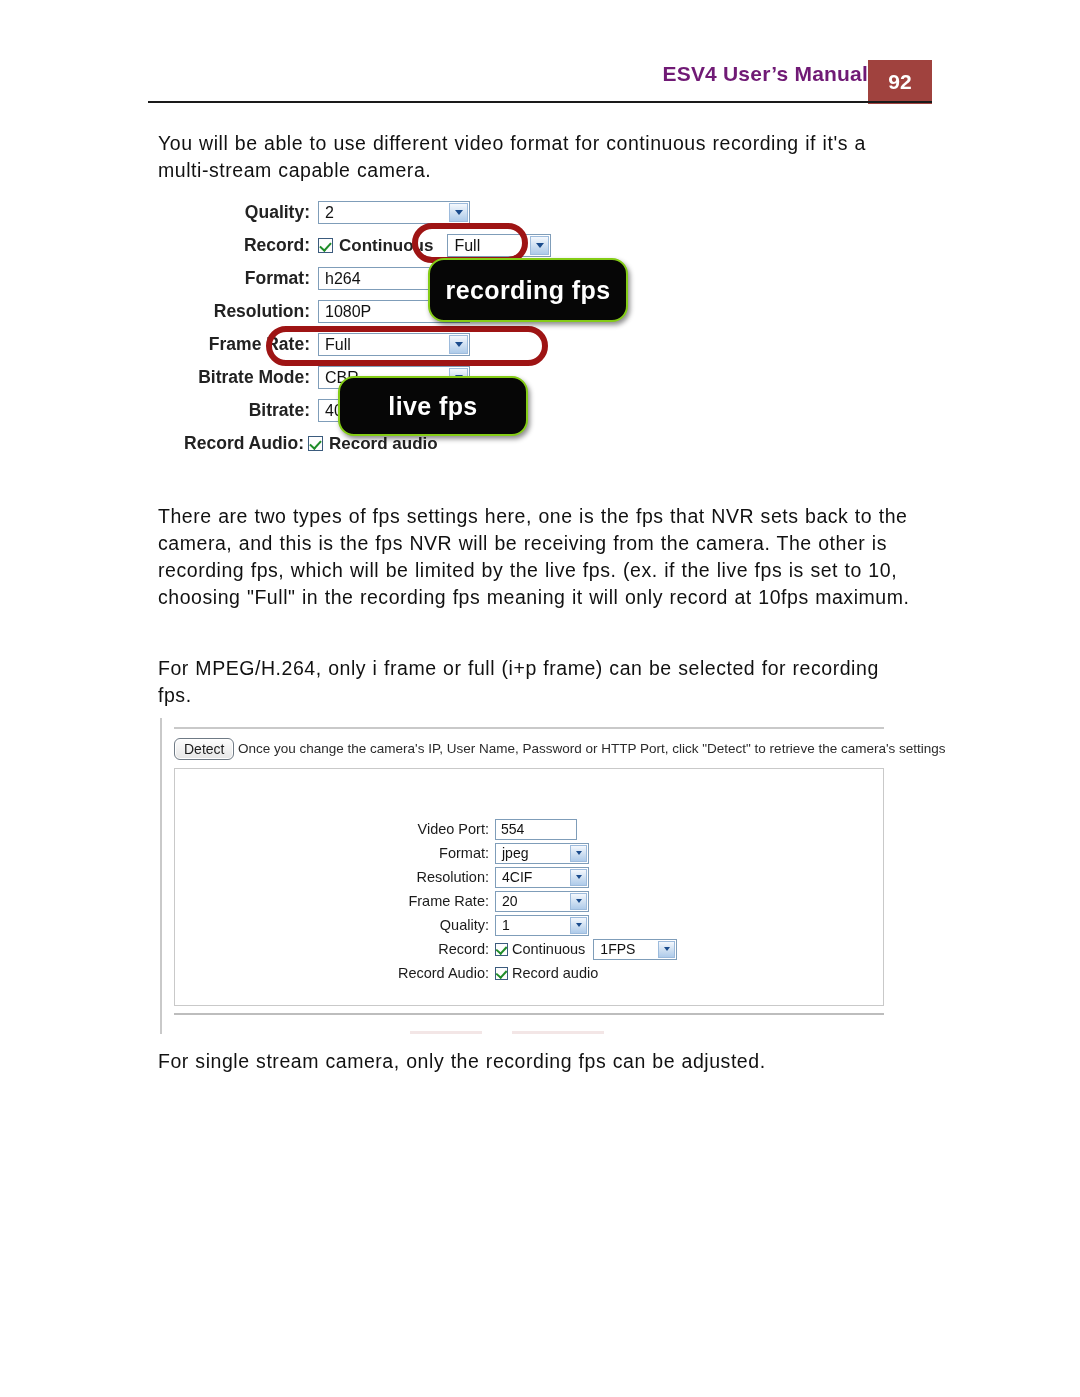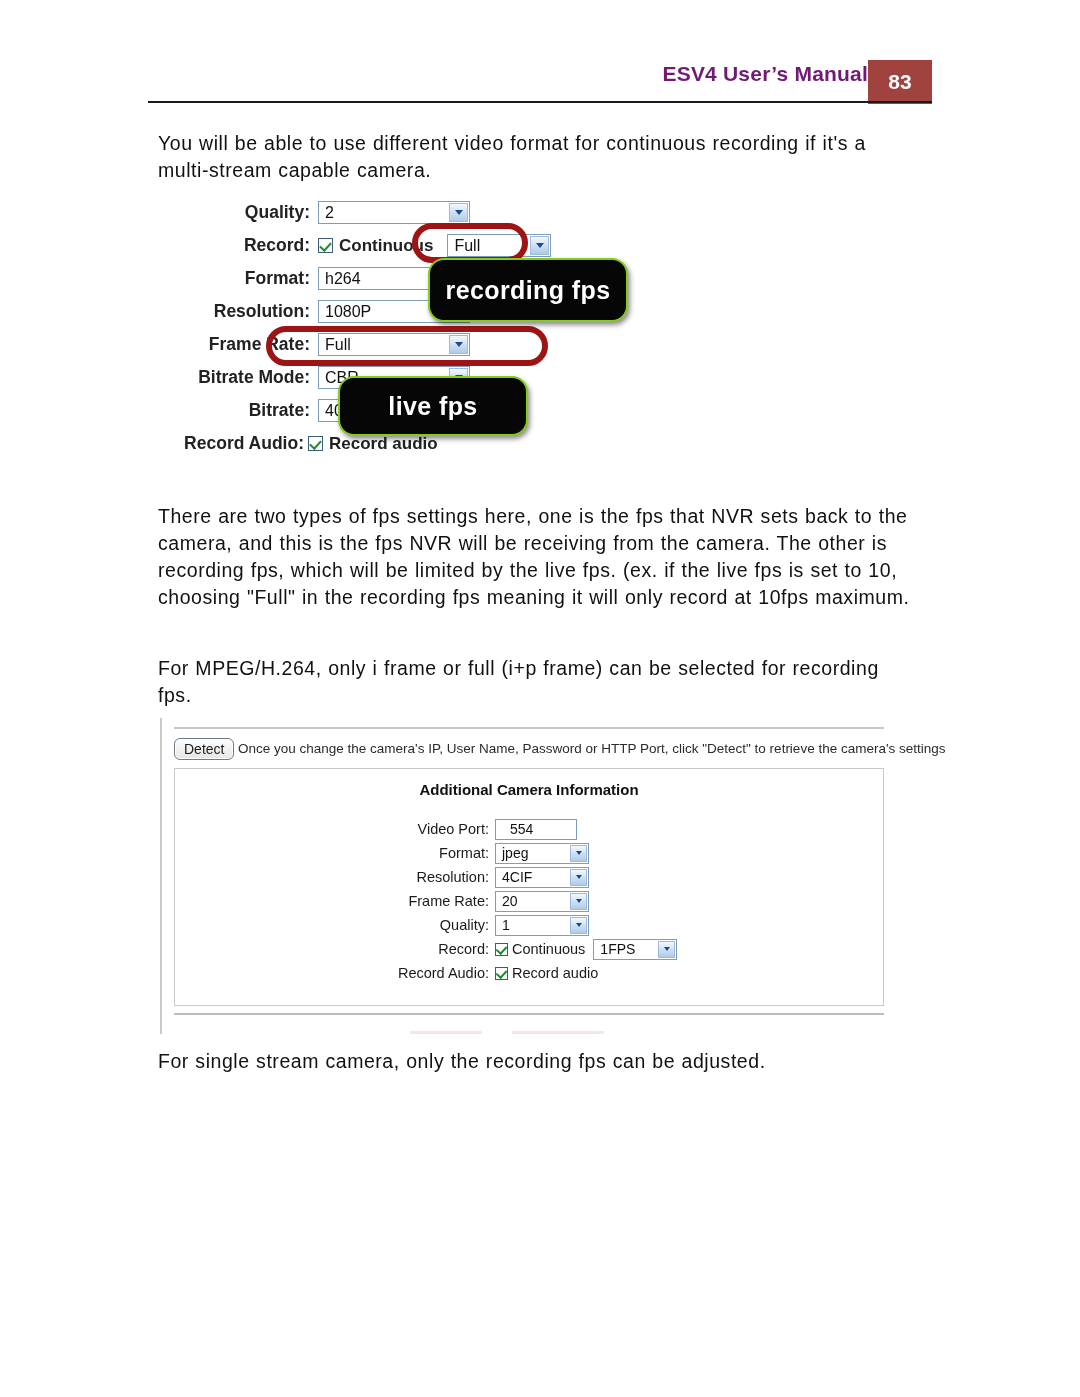--- a/index.html
+++ b/index.html
@@ -138,21 +138,21 @@
     border-top: 5px solid #1a4b8c;
     display: block;
   }
   .txtbox {
     display: inline-flex;
     align-items: center;
     height: 23px;
     border: 1px solid #7f9db9;
     background: #fff;
     box-sizing: border-box;
-    padding: 0 14px;
+    padding: 0 5px;
     font-size: 16px;
     color: #111;
     line-height: 21px;
   }
 
   .cbx {
     width: 15px; height: 15px;
     border: 1px solid #3b5b7d;
     background: #fdfdfd;
     display: inline-block;
@@ -330,21 +330,21 @@
     vertical-align: middle;
   }
   .gb1 { width: 72px; margin-right: 26px; }
   .gb2 { width: 92px; }
 </style>
 </head>
 <body>
 
 <div class="page-header">
   <div class="header-title">ESV4 User’s Manual</div>
-  <div class="header-badge">83</div>
+  <div class="header-badge">92</div>
   <div class="header-rule"></div>
 </div>
 
 <div class="para p-intro">You will be able to use different video format for continuous recording if it's a multi-stream capable camera.</div>
 
 <div class="fig1">
 
   <div class="f1-form">
 
     <div class="f1-row">
@@ -424,21 +424,20 @@
 <div class="para p-mpeg">For MPEG/H.264, only i frame or full (i+p frame) can be selected for recording fps.</div>
 
 <div class="fig2">
   <div class="f2-left-edge"></div>
   <div class="f2-top-rule"></div>
 
   <div class="detect-btn">Detect</div>
   <div class="detect-note">Once you change the camera's IP, User Name, Password or HTTP Port, click "Detect" to retrieve the camera's settings</div>
 
   <div class="f2-panel">
-    <div class="f2-panel-title">Additional Camera Information</div>
 
     <div class="f2-form">
 
       <div class="f2-row">
         <div class="f2-lab">Video Port:</div>
         <span class="txtbox f2-txt">554</span>
       </div>
 
       <div class="f2-row">
         <div class="f2-lab">Format:</div>

